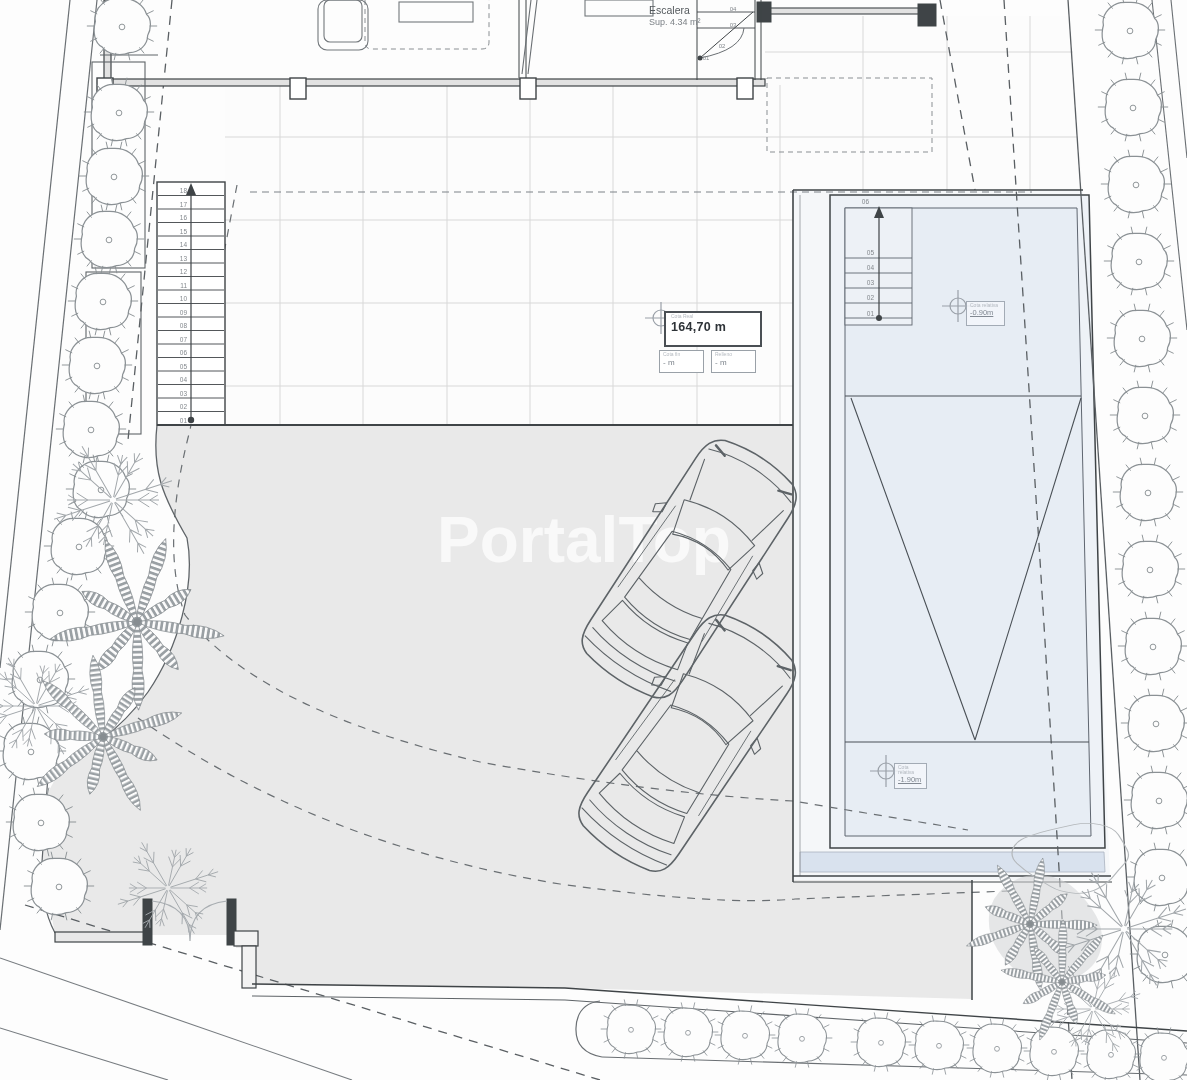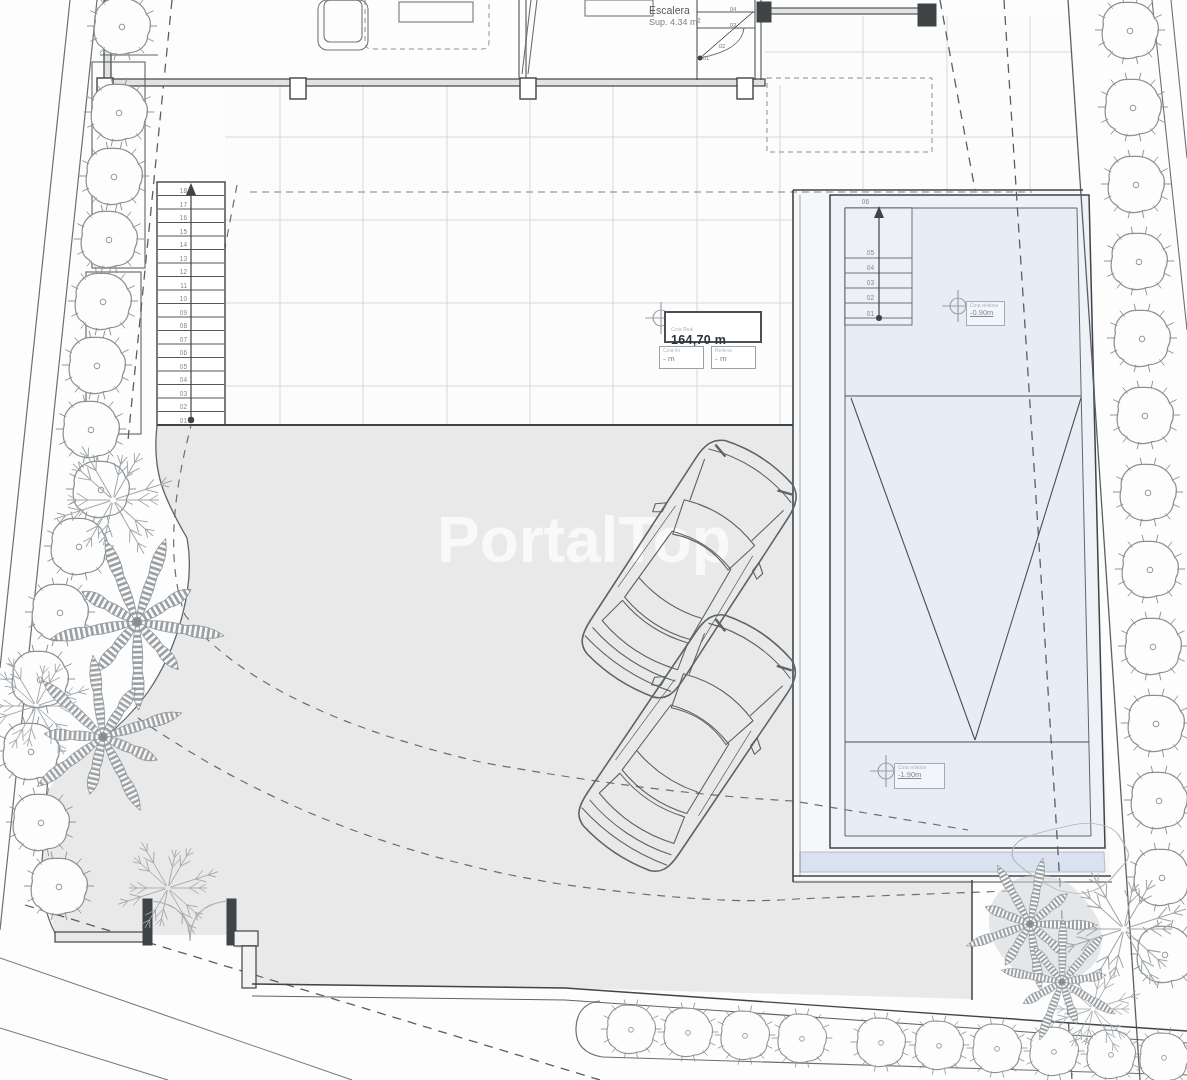--- a/index.html
+++ b/index.html
@@ -4,33 +4,33 @@
 <style>
   * { box-sizing: border-box; margin: 0; padding: 0; }
   html,body { background:#fff; }
   .page { position:relative; width:1187px; height:1080px; background:#fdfdfd;
           overflow:hidden; font-family:"Liberation Sans", sans-serif; }
   .page svg.plan { position:absolute; left:0; top:0; }
   .lbl { position:absolute; line-height:1.15; }
   .escalera { left:649px; top:4px; color:#53585c; font-size:10.5px; }
   .escalera .sub { font-size:9px; color:#7c8186; margin-top:1px; }
   .area-table { left:659px; top:311px; width:110px; }
-  .area-table .main { margin-left:5px; width:98px; height:28px; border:2px solid #4a4f54;
-      background:#fff; padding:14px 5px; }
+  .area-table .main { margin-left:5px; width:98px; height:36px; border:2px solid #4a4f54;
+      background:#fff; padding:1px 5px; }
   .area-table .main .hdr { font-size:5px; color:#b5bac0; }
   .area-table .main .val { font-size:12.5px; color:#2e3338; font-weight:bold; letter-spacing:.3px; }
   .area-table .row { display:flex; gap:7px; margin-top:3px; }
   .area-table .cell { width:45px; height:23px; border:1px solid #9aa1a8; background:#fff; padding:1px 3px; }
   .area-table .cell .hdr { font-size:5px; color:#b5bac0; }
   .area-table .cell .val { font-size:8px; color:#7d848c; }
   .marker { position:absolute; border:1px solid #a3abb5; background:rgba(243,246,250,.85); padding:1px 3px; }
   .marker .hdr { font-size:5px; color:#b2b8bf; line-height:1; }
   .marker .val { font-size:7.5px; color:#828992; line-height:1.3;text-decoration:underline; }
   .m090 { left:966px; top:301px; width:39px; height:25px; }
-  .m190 { left:894px; top:763px; width:51px; height:26px; }
+  .m190 { left:894px; top:763px; width:33px; height:26px; }
 </style>
 </head>
 <body>
 
 <div class="page">
 <svg class="plan" width="1187" height="1080" viewBox="0 0 1187 1080">
   <defs>
     <clipPath id="terrclip">
       <path d="M225,85 L765,85 L765,16 L1070,16 L1083,190 L793,190 L793,425 L225,425 Z"></path>
     </clipPath>

